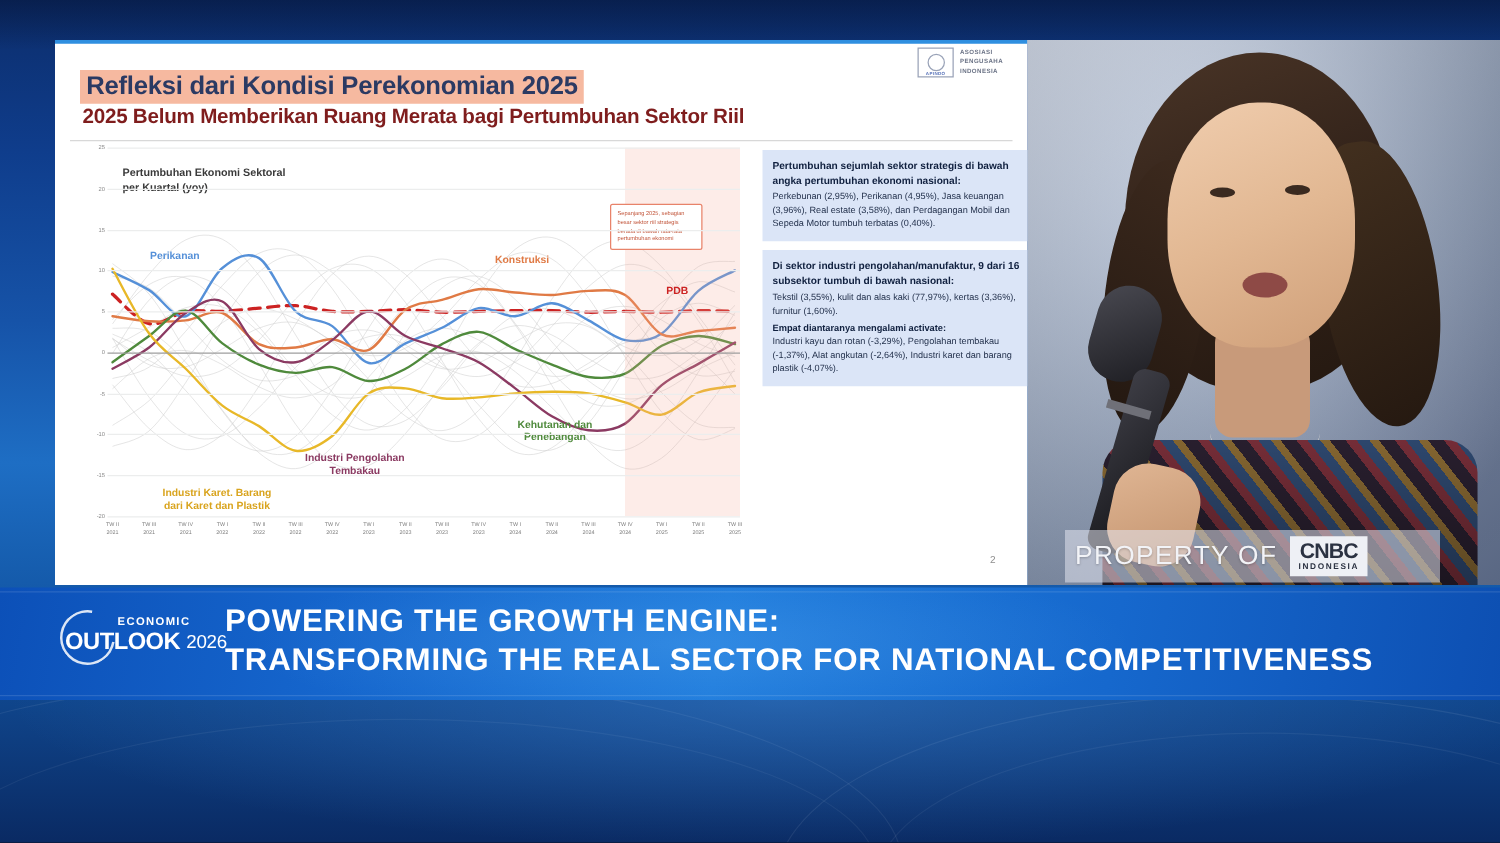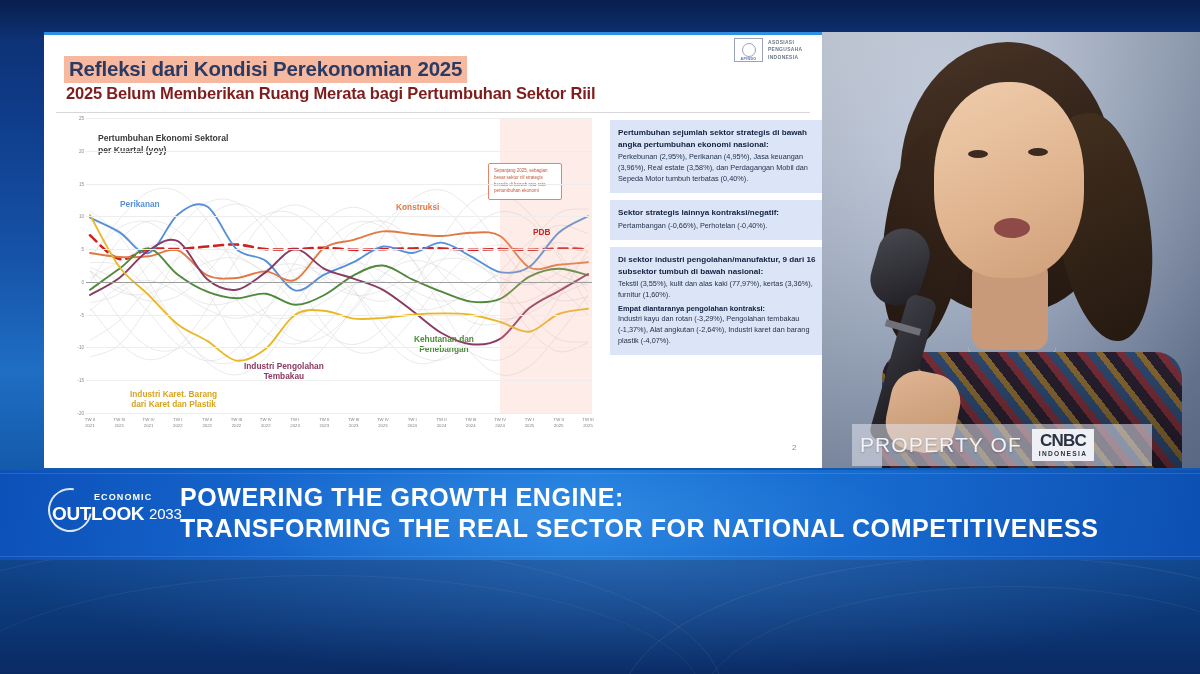--- a/index.html
+++ b/index.html
@@ -201,27 +201,23 @@
         <div class="gridline" style="top: 262.222px;"></div>
         <div class="gridline" style="top: 295px;"></div>
       </div>
 
     <div id="info">
       <div class="card">
         <b>Pertumbuhan sejumlah sektor strategis di bawah angka pertumbuhan ekonomi nasional:</b>
         <span>Perkebunan (2,95%), Perikanan (4,95%), Jasa keuangan (3,96%), Real estate (3,58%), dan Perdagangan Mobil dan Sepeda Motor tumbuh terbatas (0,40%).</span>
       </div>
       <div class="card">
-        <b>Sektor strategis lainnya kontraksi/negatif:</b>
-        <span>Pertambangan (-0,66%), Perhotelan (-0,40%).</span>
-      </div>
-      <div class="card">
         <b>Di sektor industri pengolahan/manufaktur, 9 dari 16 subsektor tumbuh di bawah nasional:</b>
         <span>Tekstil (3,55%), kulit dan alas kaki (77,97%), kertas (3,36%), furnitur (1,60%).</span>
-        <span class="hdr2">Empat diantaranya pengolahan kontraksi:</span>
+        <span class="hdr2">Empat diantaranya mengalami activate:</span>
         <span>Industri kayu dan rotan (-3,29%), Pengolahan tembakau (-1,37%), Alat angkutan (-2,64%), Industri karet dan barang plastik (-4,07%).</span>
       </div>
     </div>
 
     <div class="pageno">2</div>
   </div>
 
   <div id="speaker">
 
     <div class="sp" style="left:0;top:0;width:378px;height:436px;background:linear-gradient(140deg,#cfd8e8 0%,#b3c0d6 26%,#95a5c0 55%,#7e8eae 82%,#6d7ea0 100%);"></div>
@@ -271,21 +267,21 @@
   <div id="banner">
     <div class="bstripe" style="left:0;top:3px;width:1200px;"></div>
     <div class="bstripe" style="left:0;top:86px;width:1200px;"></div>
     <div class="glowbar" style="left:200px;top:-20px;width:700px;height:130px;background:radial-gradient(ellipse at 50% 50%,rgba(120,195,255,.22),rgba(0,0,0,0) 72%);"></div>
   </div>
 
   <div id="eo-logo">
     <div class="arc"></div>
     <div class="eco">ECONOMIC</div>
     <div class="out">OUTLOOK</div>
-    <div class="yr">2033</div>
+    <div class="yr">2026</div>
   </div>
 
   <div id="headline">
     <div class="l1">POWERING THE GROWTH ENGINE:</div>
     <div class="l2">TRANSFORMING THE REAL SECTOR FOR NATIONAL COMPETITIVENESS</div>
   </div>
 
 
 </div>
 

